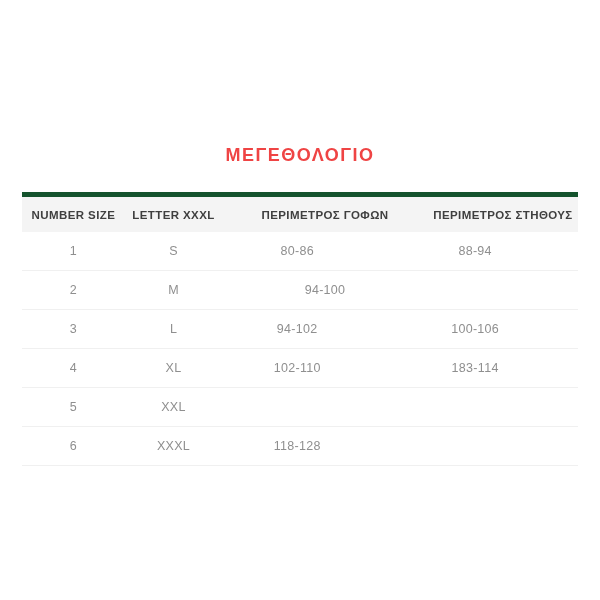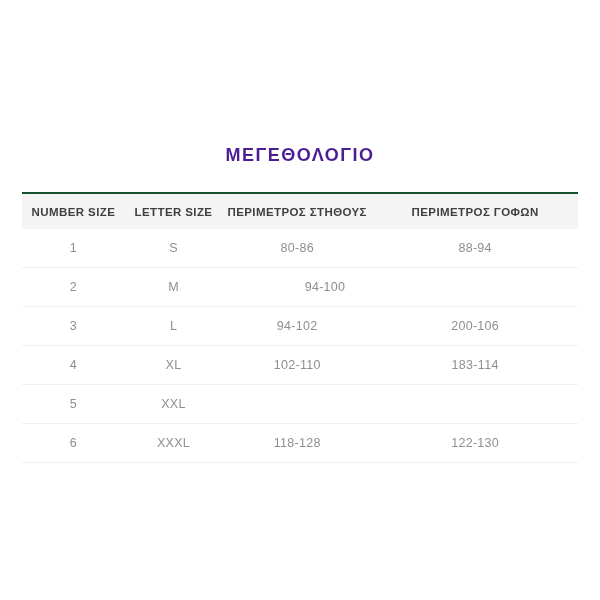--- a/index.html
+++ b/index.html
@@ -19,36 +19,36 @@
   }
   .page-title {
     position: absolute;
     top: 145px;
     left: 0;
     width: 600px;
     text-align: center;
     font-size: 18px;
     font-weight: bold;
     letter-spacing: 1.5px;
-    color: #4c1d95;
+    color: #ef4444;
   }
   .size-table {
     position: absolute;
     top: 192px;
     left: 22px;
     width: 556px;
   }
   .t-row {
     display: flex;
     align-items: center;
     width: 100%;
   }
   .t-head {
     background: #f4f4f4;
-    border-top: 2px solid #14532d;
+    border-top: 5px solid #14532d;
     height: 35px;
   }
   .t-head .t-cell {
     font-size: 11.5px;
     font-weight: bold;
     letter-spacing: 0.4px;
     color: #3f3f3f;
   }
   .t-body-row {
     height: 38px;
@@ -73,58 +73,57 @@
 <body>
 
 <div class="page">
 
   <div class="page-title">ΜΕΓΕΘΟΛΟΓΙΟ</div>
 
   <div class="size-table">
 
     <div class="t-row t-head">
       <div class="t-cell c1">NUMBER SIZE</div>
-      <div class="t-cell c2">LETTER SIZE</div>
+      <div class="t-cell c2">LETTER XXXL</div>
+      <div class="t-cell c4">ΠΕΡΙΜΕΤΡΟΣ ΓΟΦΩΝ</div>
       <div class="t-cell c3">ΠΕΡΙΜΕΤΡΟΣ ΣΤΗΘΟΥΣ</div>
-      <div class="t-cell c4">ΠΕΡΙΜΕΤΡΟΣ ΓΟΦΩΝ</div>
     </div>
 
     <div class="t-row t-body-row">
       <div class="t-cell c1">1</div>
       <div class="t-cell c2">S</div>
       <div class="t-cell c3">80-86</div>
       <div class="t-cell c4">88-94</div>
     </div>
 
     <div class="t-row t-body-row">
       <div class="t-cell c1">2</div>
       <div class="t-cell c2">M</div>
       <div class="t-cell c4">94-100</div>
     </div>
 
     <div class="t-row t-body-row">
       <div class="t-cell c1">3</div>
       <div class="t-cell c2">L</div>
       <div class="t-cell c3">94-102</div>
-      <div class="t-cell c4">200-106</div>
+      <div class="t-cell c4">100-106</div>
     </div>
 
     <div class="t-row t-body-row">
       <div class="t-cell c1">4</div>
       <div class="t-cell c2">XL</div>
       <div class="t-cell c3">102-110</div>
       <div class="t-cell c4">183-114</div>
     </div>
 
     <div class="t-row t-body-row">
       <div class="t-cell c1">5</div>
       <div class="t-cell c2">XXL</div>
     </div>
 
     <div class="t-row t-body-row">
       <div class="t-cell c1">6</div>
       <div class="t-cell c2">XXXL</div>
       <div class="t-cell c3">118-128</div>
-      <div class="t-cell c4">122-130</div>
     </div>
 
   </div>
 </div>
 
 </body></html>

